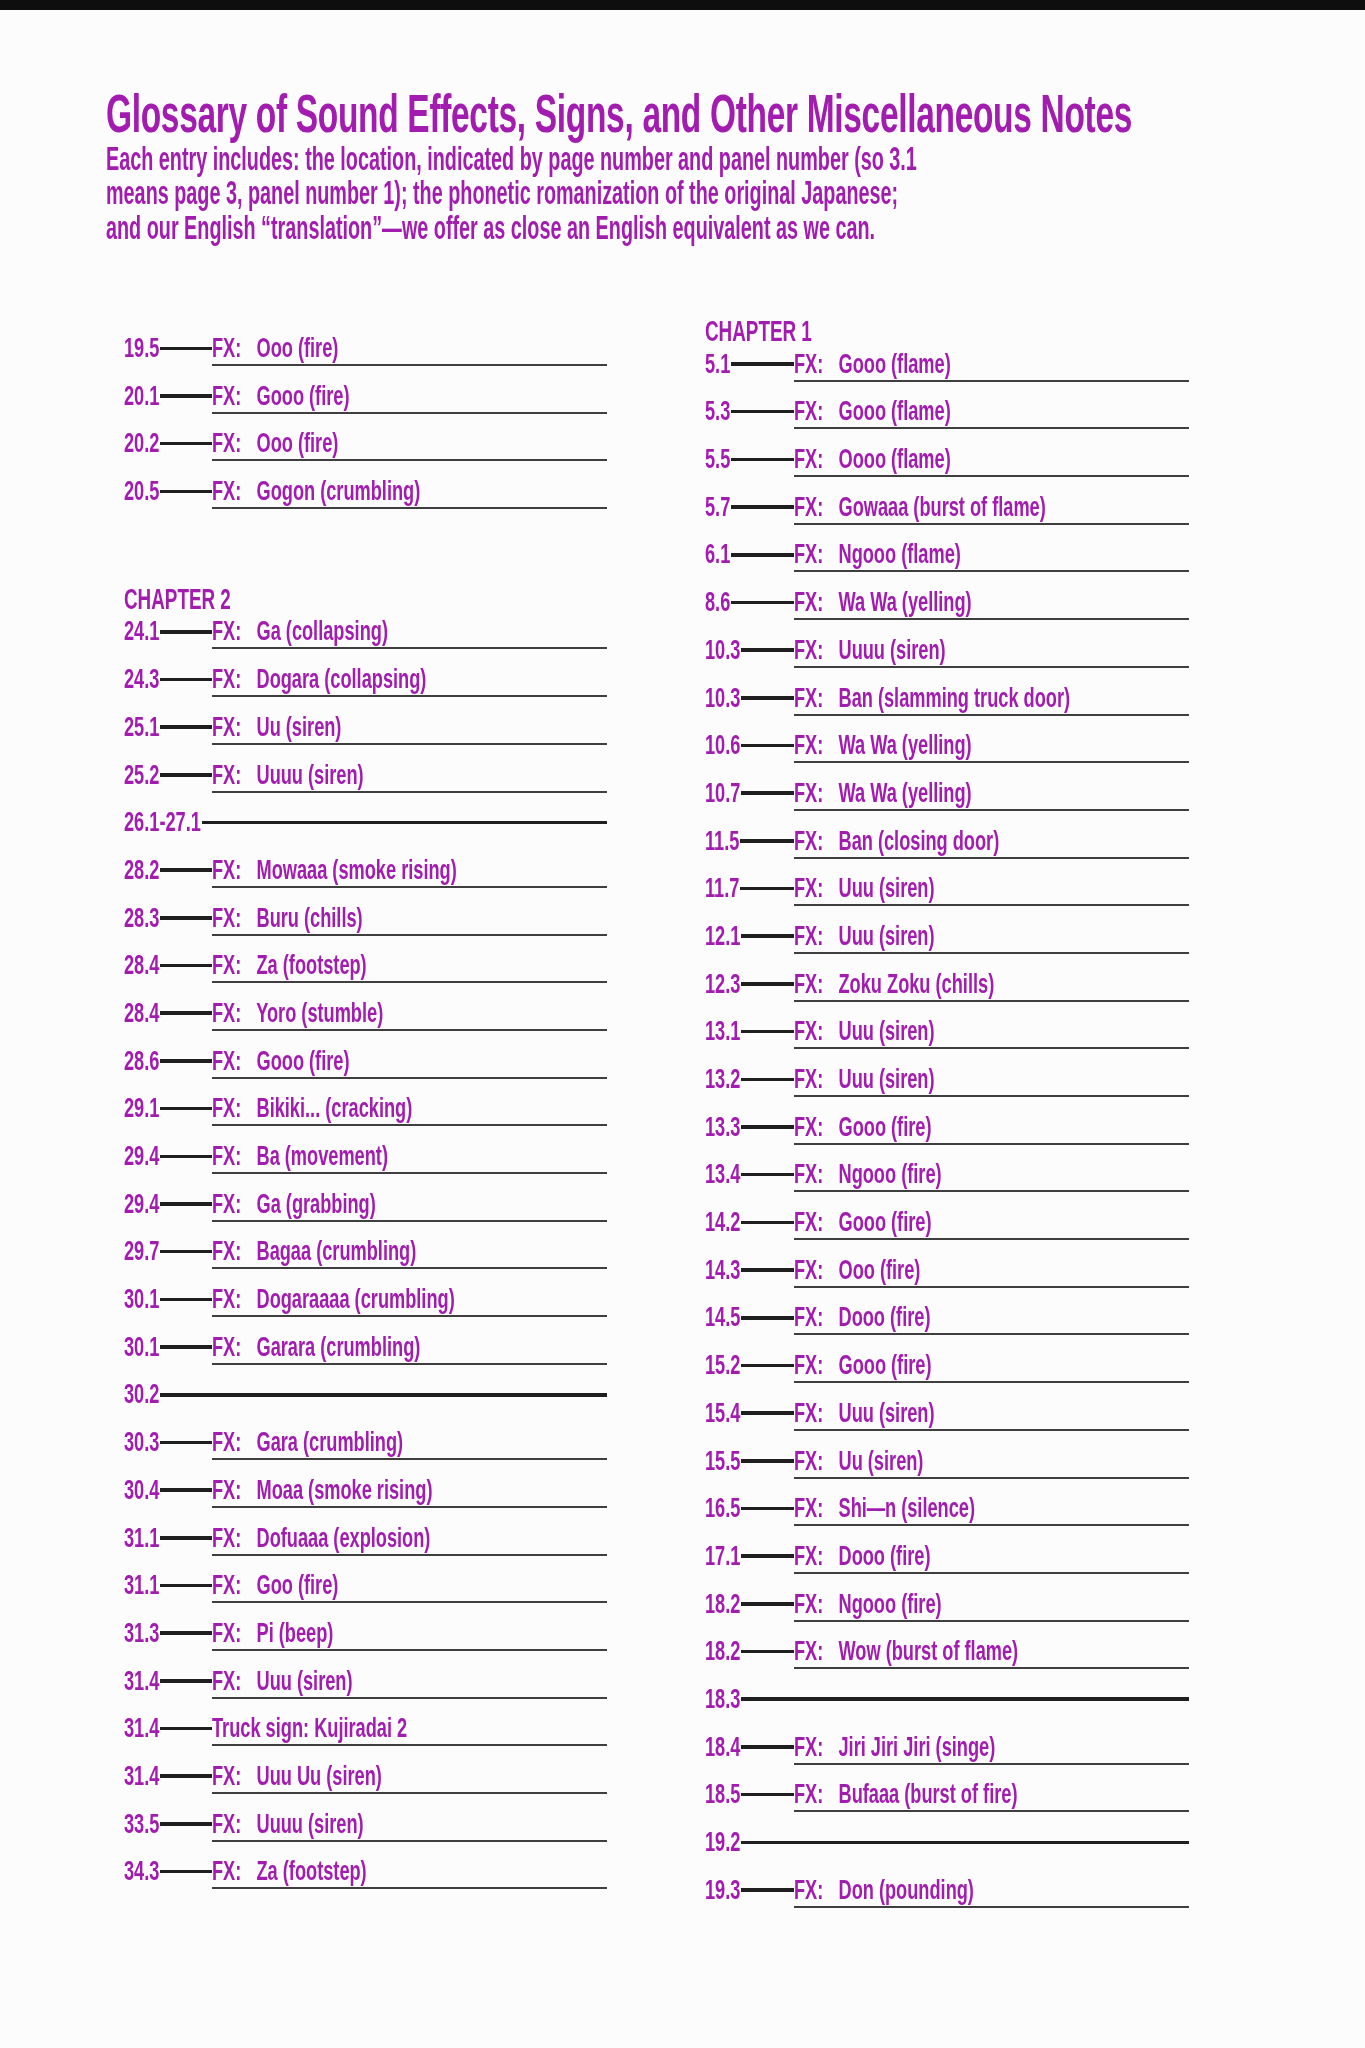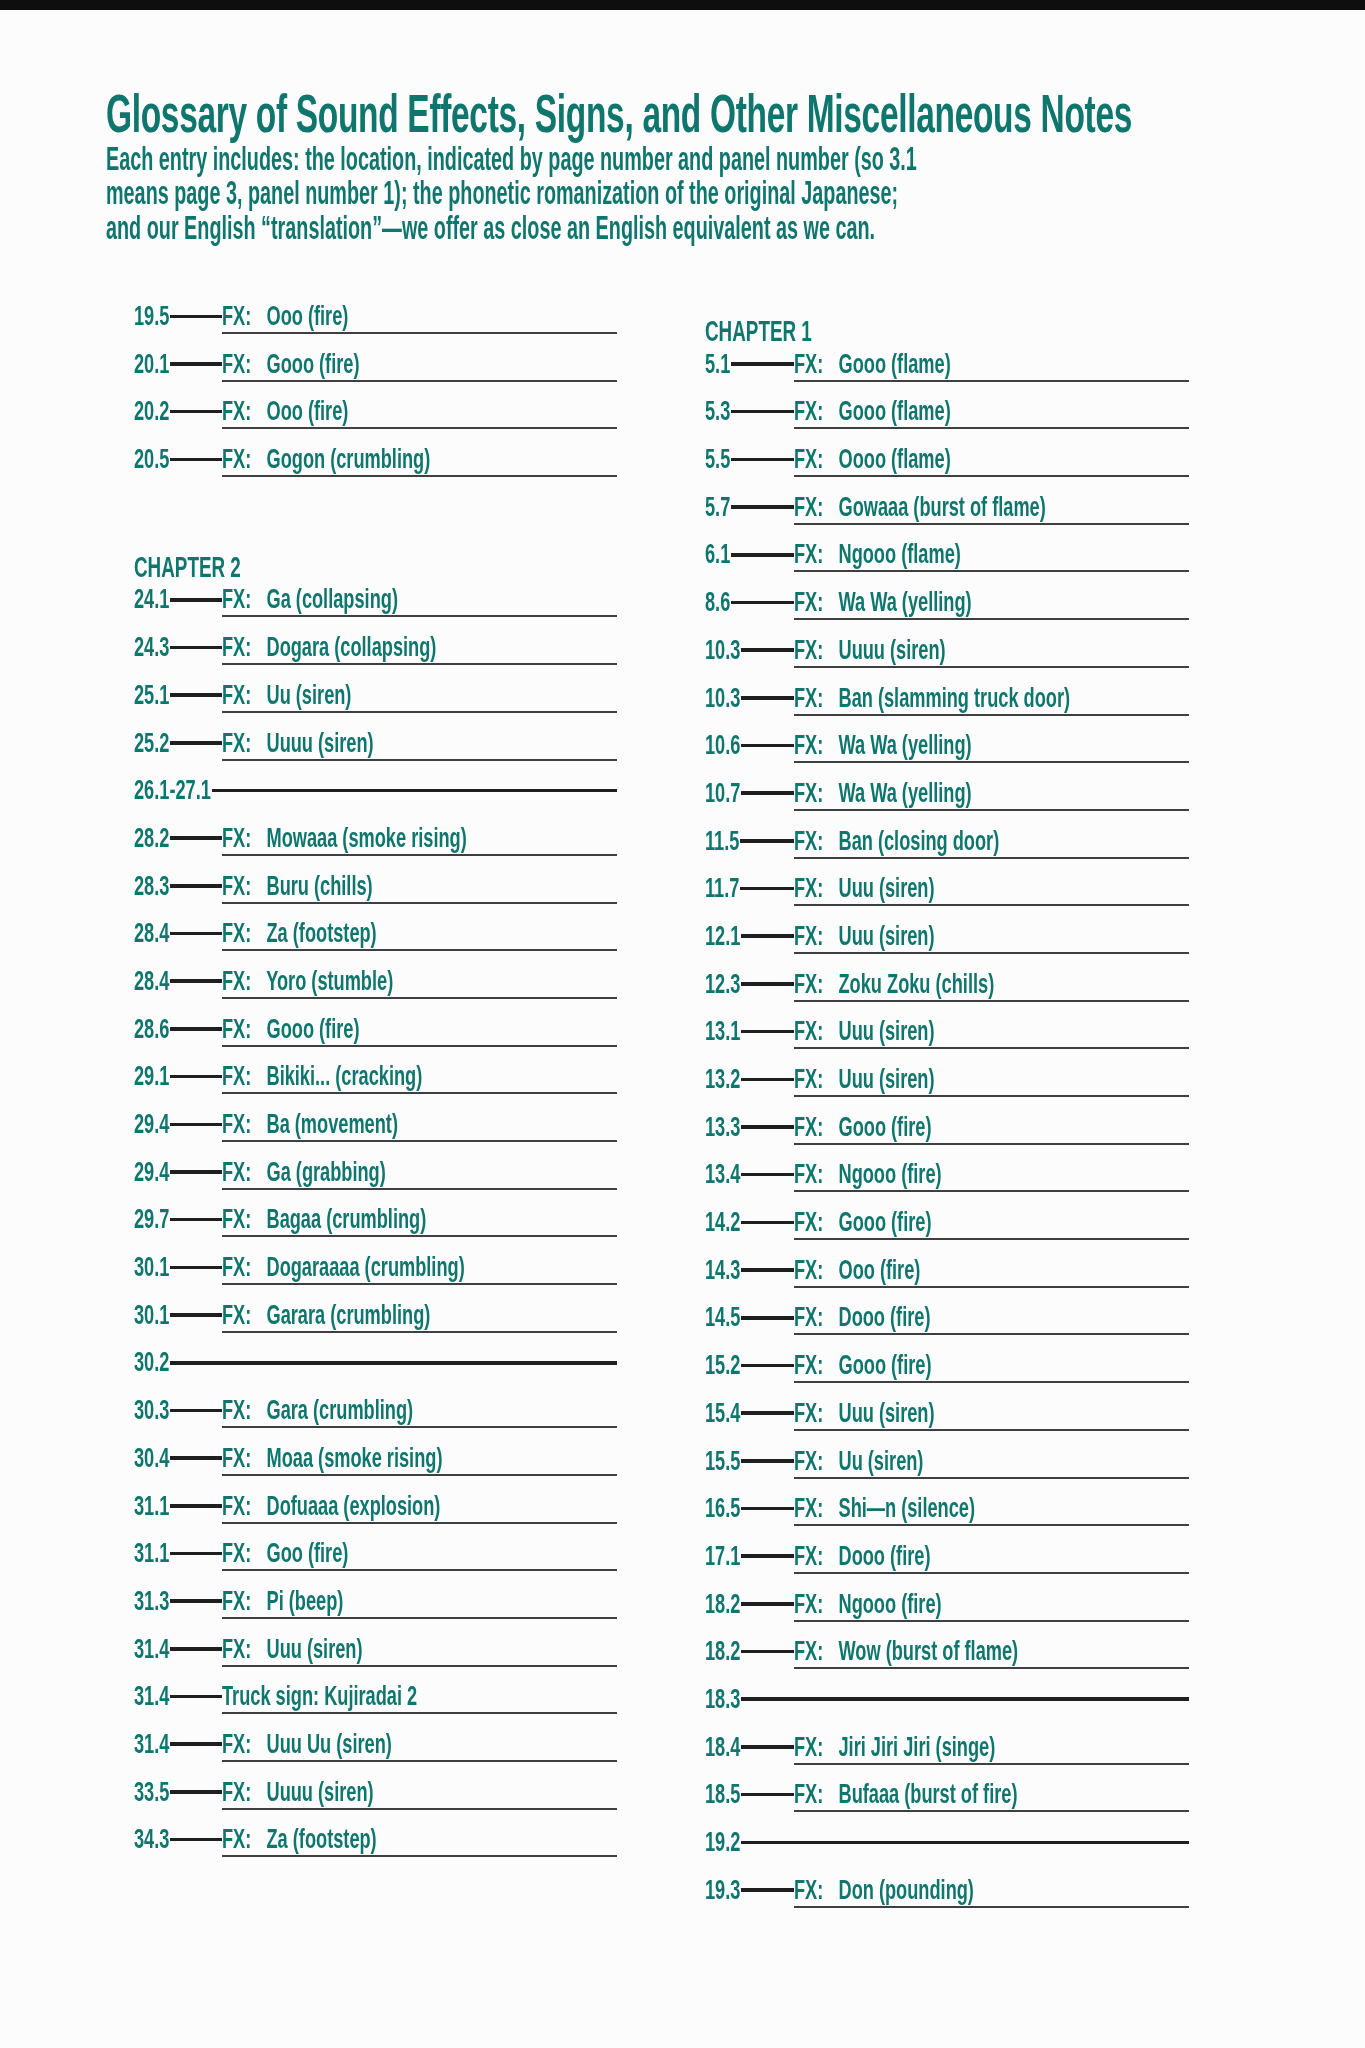--- a/index.html
+++ b/index.html
@@ -3,21 +3,21 @@
 <meta charset="utf-8">
 <style>
   html,body{margin:0;padding:0;background:#e8e8e8;}
   .page{
     position:relative;
     width:1365px;height:2048px;
     background:#fcfcfc;
     overflow:hidden;
     font-family:"Liberation Sans","DejaVu Sans",sans-serif;
     font-stretch:condensed;
-    color:#0f766e;
+    color:#a21caf;
     font-weight:700;
   }
   .topbar{
     position:absolute;left:0;top:0;width:100%;height:10px;background:#0e0e0e;
   }
   
   .cnd{
     display:inline-block;
     transform:scaleX(0.65);
     transform-origin:0 50%;
@@ -28,21 +28,21 @@
     font-size:54px;line-height:58px;white-space:nowrap;
     letter-spacing:-0.5px;
   }
   .title .cnd{transform:scaleX(0.62);}
   .intro{
     position:absolute;left:106px;top:142px;
     font-size:33px;line-height:34.3px;white-space:nowrap;
   }
   .intro .cnd{transform:scaleX(0.60);}
   .col{position:absolute;top:300px;font-size:28px;}
-  .col-left{left:134px;width:483px;}
+  .col-left{left:124px;width:483px;margin-top:32px;}
   .col-right{left:705px;width:484px;}
   .chead{
     height:47.7px;display:flex;align-items:flex-end;
     font-size:29px;
   }
   .chead .inner{height:32px;display:flex;align-items:center;}
   .spacer{height:45px;}
   .row{display:flex;height:47.7px;align-items:flex-start;}
   .num{
     height:32px;display:flex;align-items:center;white-space:pre;flex:none;

